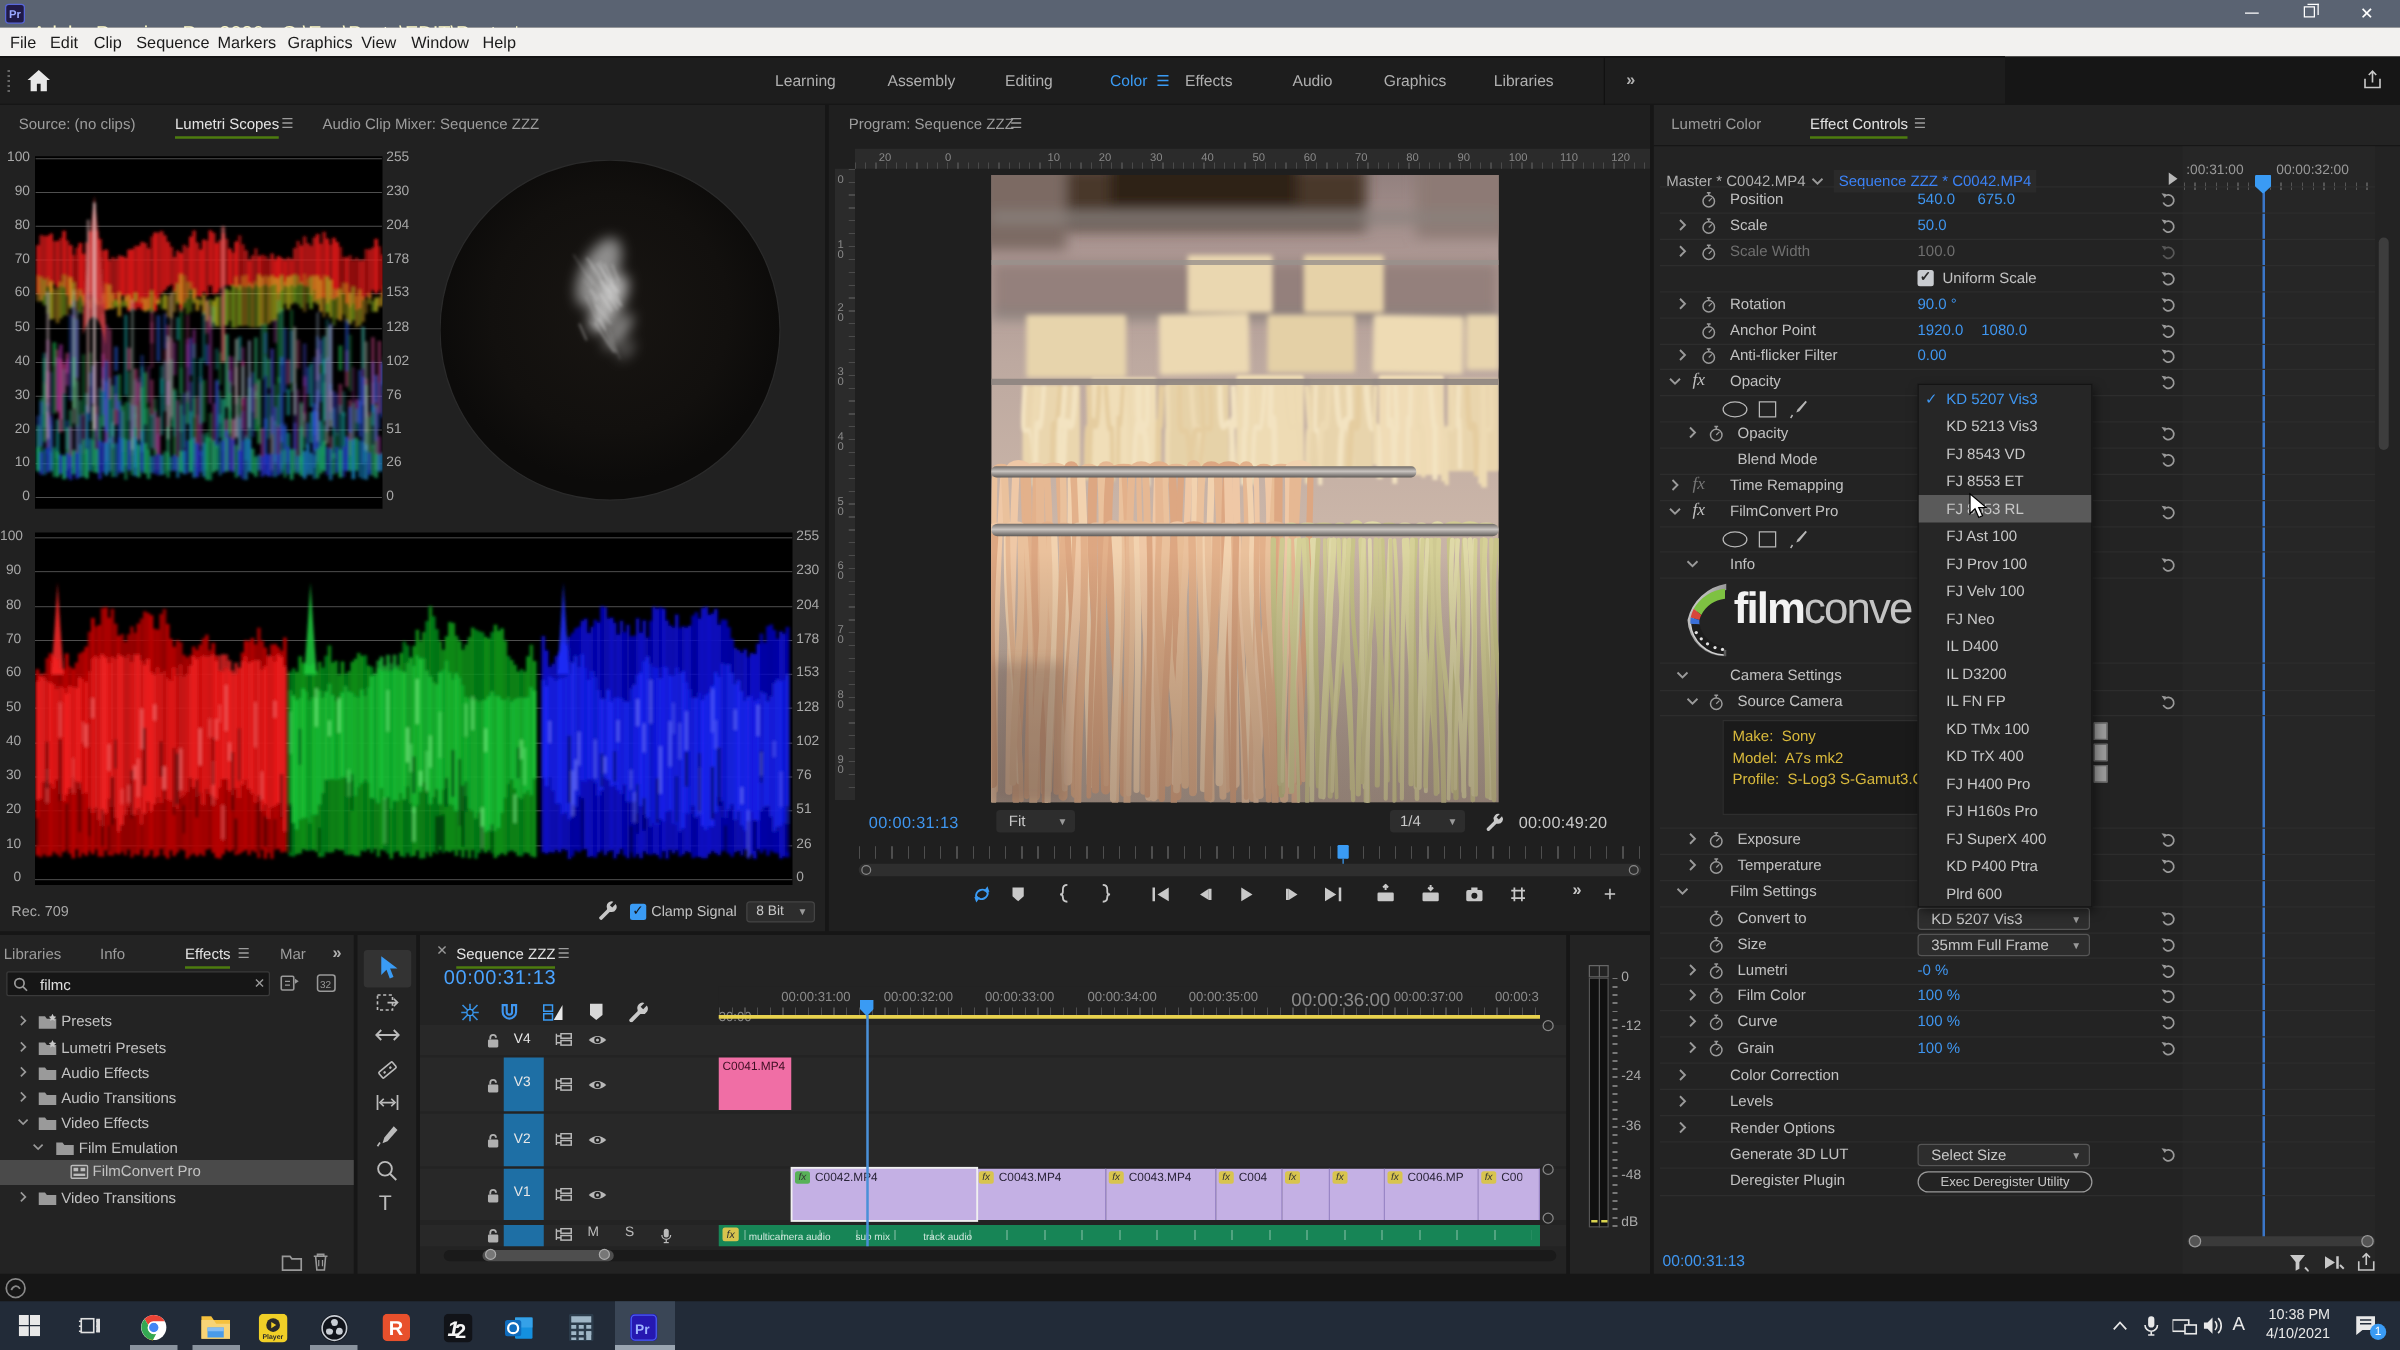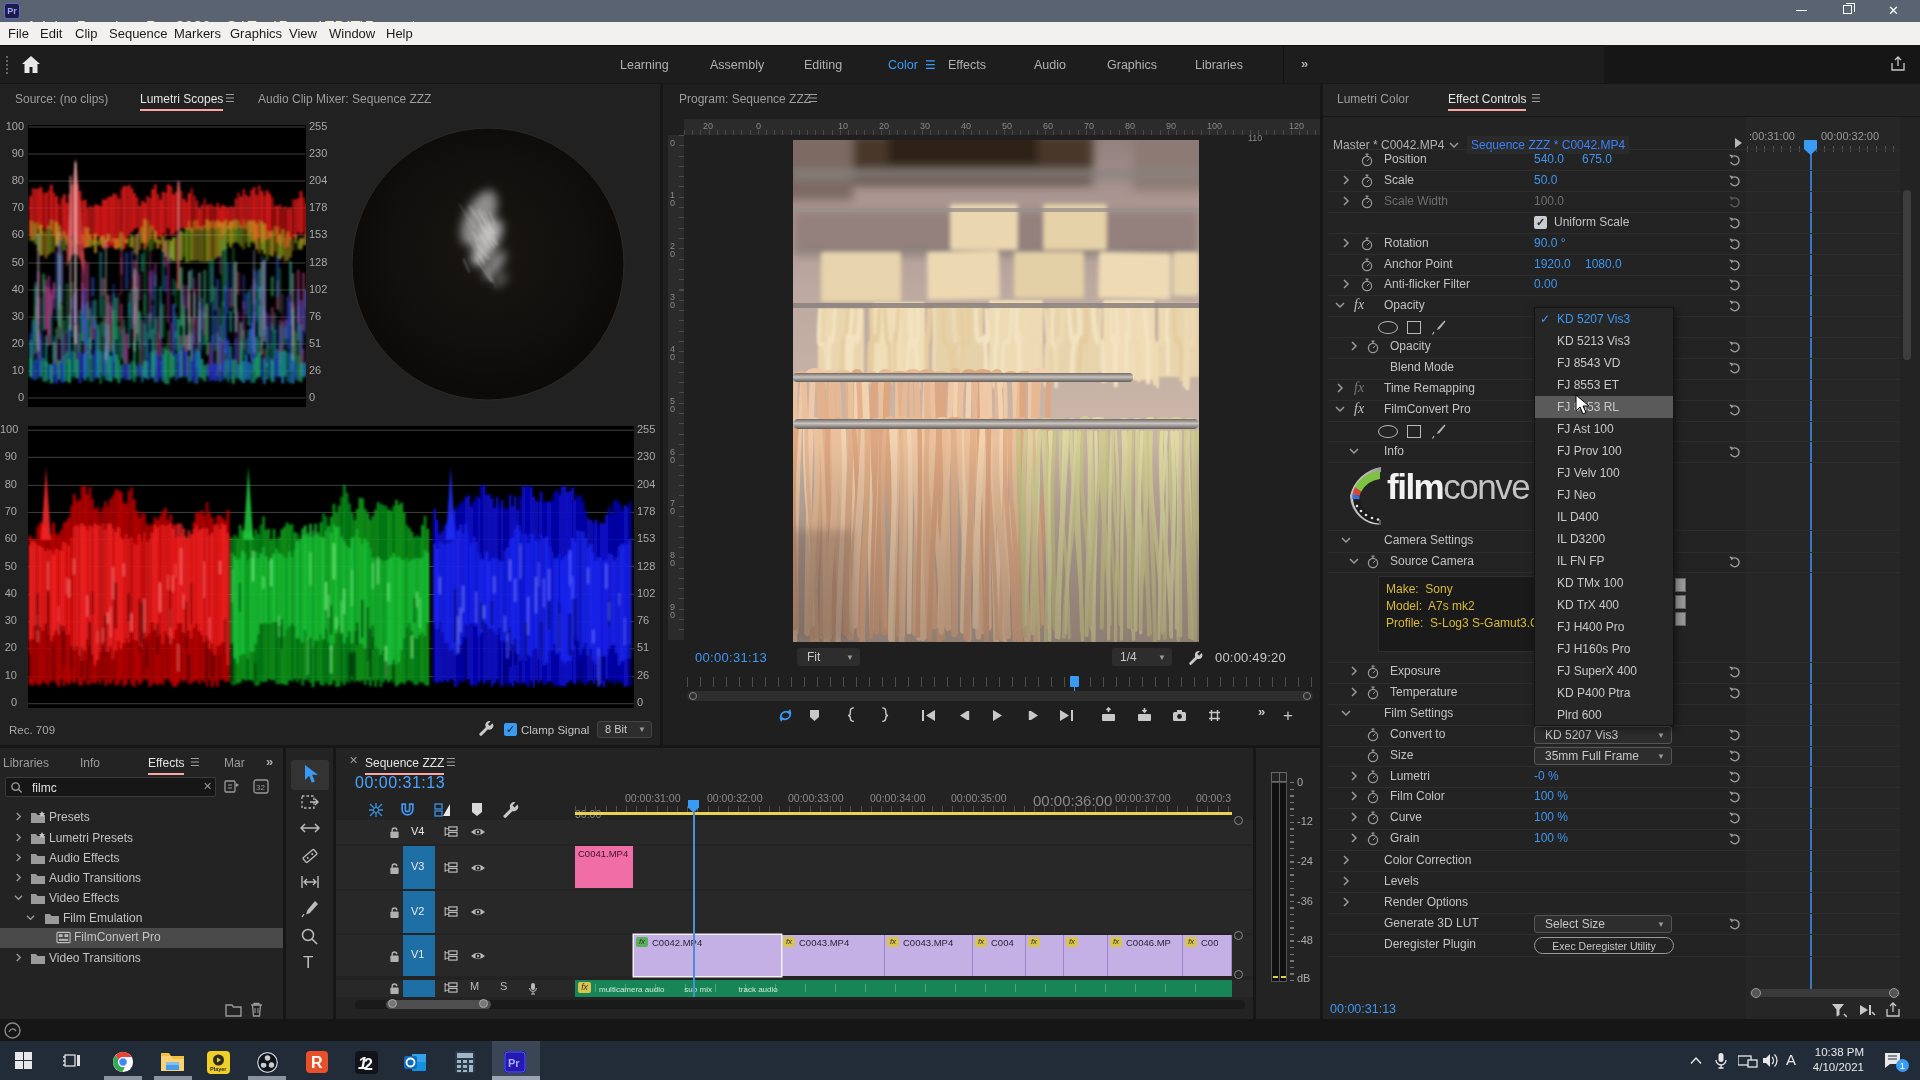--- a/index.html
+++ b/index.html
@@ -1,18 +1,18 @@
 <!DOCTYPE html>
 <html><head><meta charset="utf-8"><style>
 *{margin:0;padding:0;box-sizing:border-box;font-family:"Liberation Sans",sans-serif;}
 body{width:1920px;height:1080px;background:#161616;overflow:hidden;position:relative;}
 .abs{position:absolute;}
 .panel{position:absolute;background:#212121;}
 .tabtxt{font-size:12px;color:#9c9c9c;white-space:nowrap;}
-.tabact{color:#e4e4e4;border-bottom:2px solid #fca5a5;padding-bottom:3px;}
+.tabact{color:#e4e4e4;border-bottom:2px solid #4d7c0f;padding-bottom:3px;}
 .ham{font-size:11px;color:#9c9c9c;letter-spacing:0;}
 .lbl{font-size:12px;color:#c2c2c2;white-space:nowrap;}
 .graylbl{color:#6f6f6f;}
 .scopelab{font-size:11px;color:#a8a8a8;}
 .row-sep{position:absolute;height:1px;background:#2d2d2d;}
 .ddrow{height:22px;line-height:22px;font-size:12px;color:#c8c8c8;padding-left:22px;white-space:nowrap;}
 svg{display:block;}
 </style></head>
 <body>
 <svg width="0" height="0" style="position:absolute">
@@ -1503,21 +1503,21 @@
       <span class="abs" style="left:154px;top:2px;">10</span>
       <span class="abs" style="left:195px;top:2px;">20</span>
       <span class="abs" style="left:236px;top:2px;">30</span>
       <span class="abs" style="left:277px;top:2px;">40</span>
       <span class="abs" style="left:318px;top:2px;">50</span>
       <span class="abs" style="left:359px;top:2px;">60</span>
       <span class="abs" style="left:400px;top:2px;">70</span>
       <span class="abs" style="left:441px;top:2px;">80</span>
       <span class="abs" style="left:482px;top:2px;">90</span>
       <span class="abs" style="left:523px;top:2px;">100</span>
-      <span class="abs" style="left:564px;top:14px;">110</span>
+      <span class="abs" style="left:564px;top:2px;">110</span>
       <span class="abs" style="left:605px;top:2px;">120</span>
     </div>
  <div class="abs" style="left:5px;top:51px;width:16px;height:505px;background:#2b2b2b;font-size:9px;color:#888;background-image:repeating-linear-gradient(180deg,#4a4a4a 0 1px,transparent 1px 10.3px);background-position:11px 0;background-size:5px 100%;background-repeat:no-repeat;">
       <div class="abs" style="left:2px;top:4px;line-height:8px;">0</div>
       <div class="abs" style="left:2px;top:56px;line-height:8px;">1<br>0</div>
       <div class="abs" style="left:2px;top:107px;line-height:8px;">2<br>0</div>
       <div class="abs" style="left:2px;top:158px;line-height:8px;">3<br>0</div>
       <div class="abs" style="left:2px;top:210px;line-height:8px;">4<br>0</div>
       <div class="abs" style="left:2px;top:262px;line-height:8px;">5<br>0</div>
       <div class="abs" style="left:2px;top:313px;line-height:8px;">6<br>0</div>

